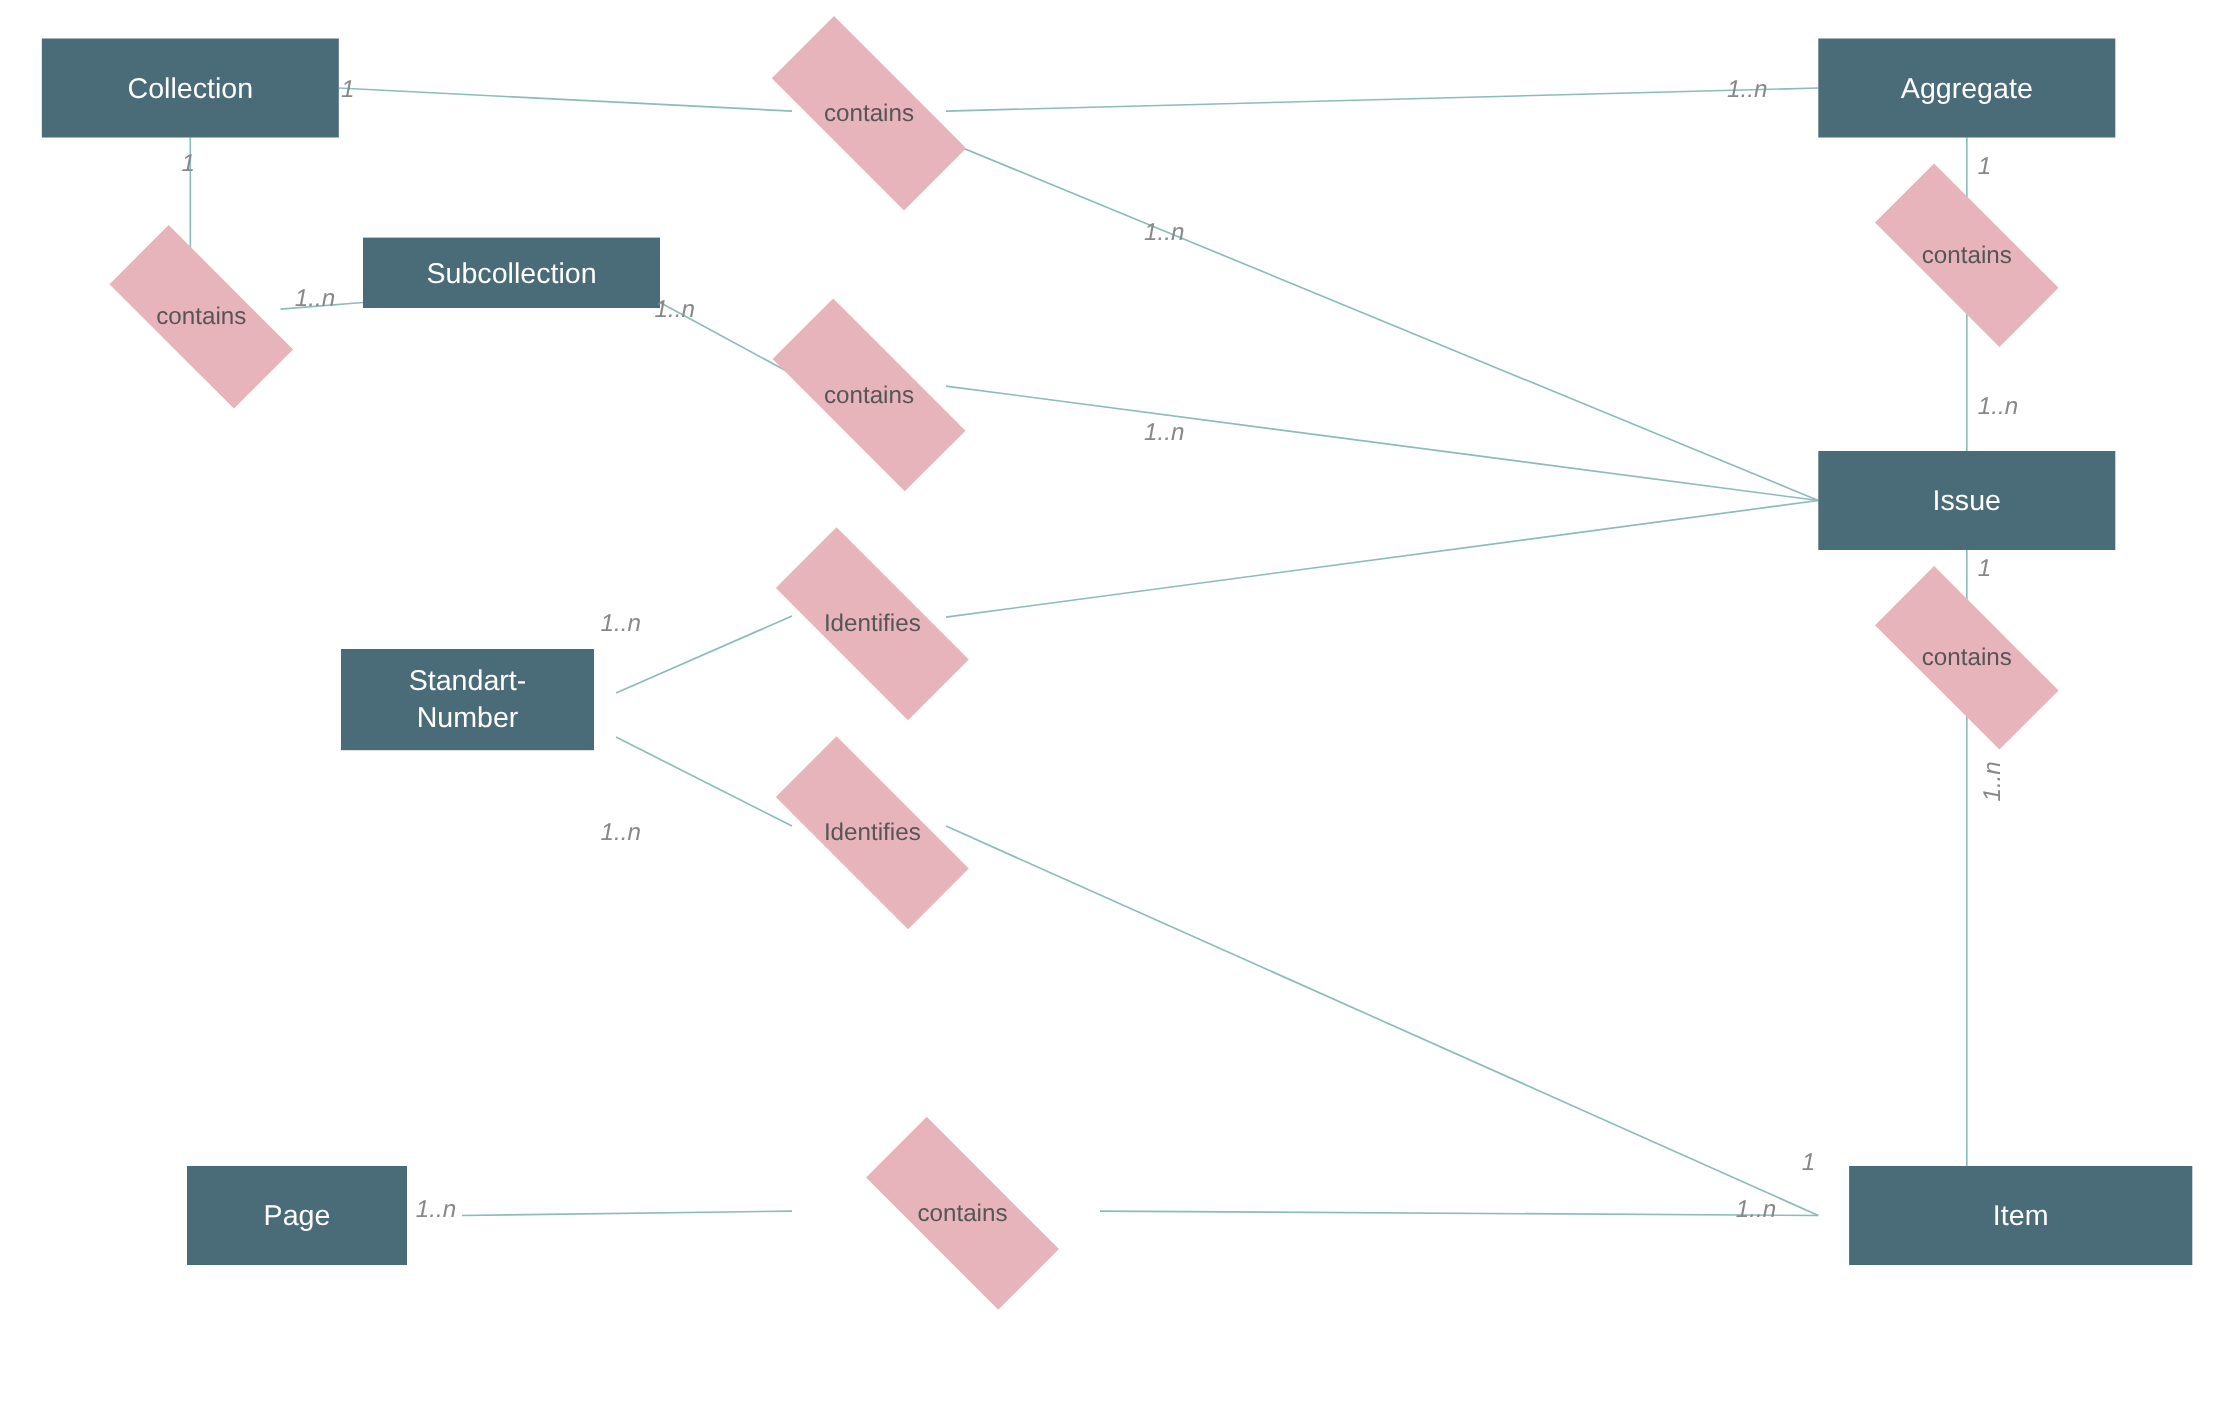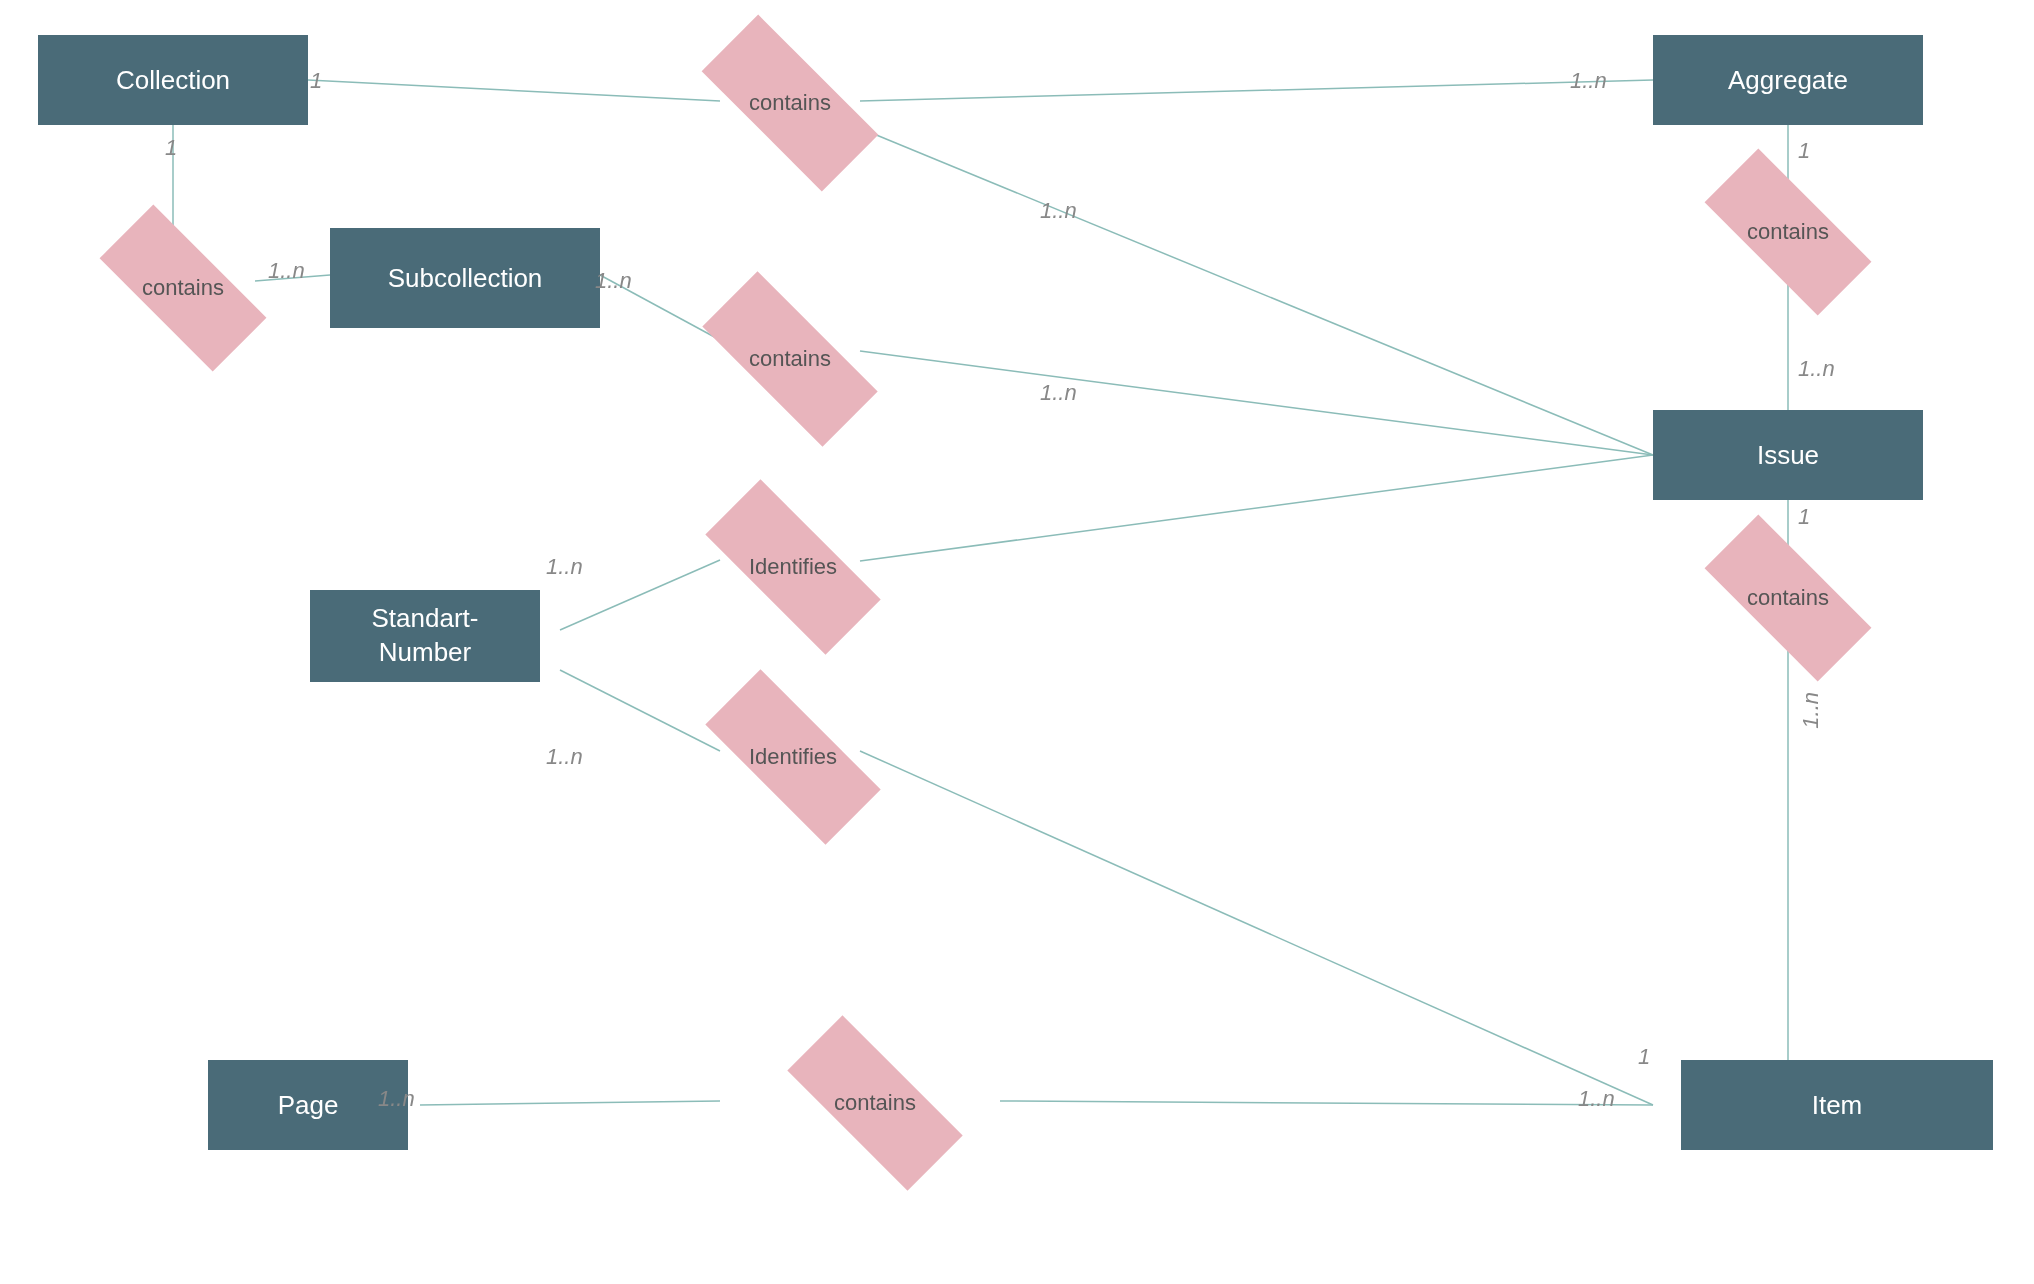--- a/index.html
+++ b/index.html
@@ -111,34 +111,34 @@
   </svg>
 
   <div class="entity" style="left:38px; top:35px; width:270px; height:90px;">
     <span>Collection</span>
   </div>
 
   <div class="entity" style="left:1653px; top:35px; width:270px; height:90px;">
     <span>Aggregate</span>
   </div>
 
-  <div class="entity" style="left:330px; top:228px; width:270px; height:100px;">
+  <div class="entity" style="left:330px; top:216px; width:270px; height:64px;">
     <span>Subcollection</span>
   </div>
 
   <div class="entity" style="left:1653px; top:410px; width:270px; height:90px;">
     <span>Issue</span>
   </div>
 
   <div class="entity" style="left:310px; top:590px; width:230px; height:92px; line-height:1.3;">
     <span style="white-space:pre-line; text-align:center;">Standart-
 Number</span>
   </div>
 
-  <div class="entity" style="left:170px; top:1060px; width:200px; height:90px;margin-left:38px;">
+  <div class="entity" style="left:170px; top:1060px; width:200px; height:90px;">
     <span>Page</span>
   </div>
 
   <div class="entity" style="left:1653px; top:1060px; width:312px; height:90px;margin-left:28px;">
     <span>Item</span>
   </div>
 
   <div class="diamond-wrapper" style="left:690px; top:60px; width:200px; height:85px;">
     <div class="diamond" style="width:170px; height:80px;">
       <span style="font-size:22px;">contains</span>

